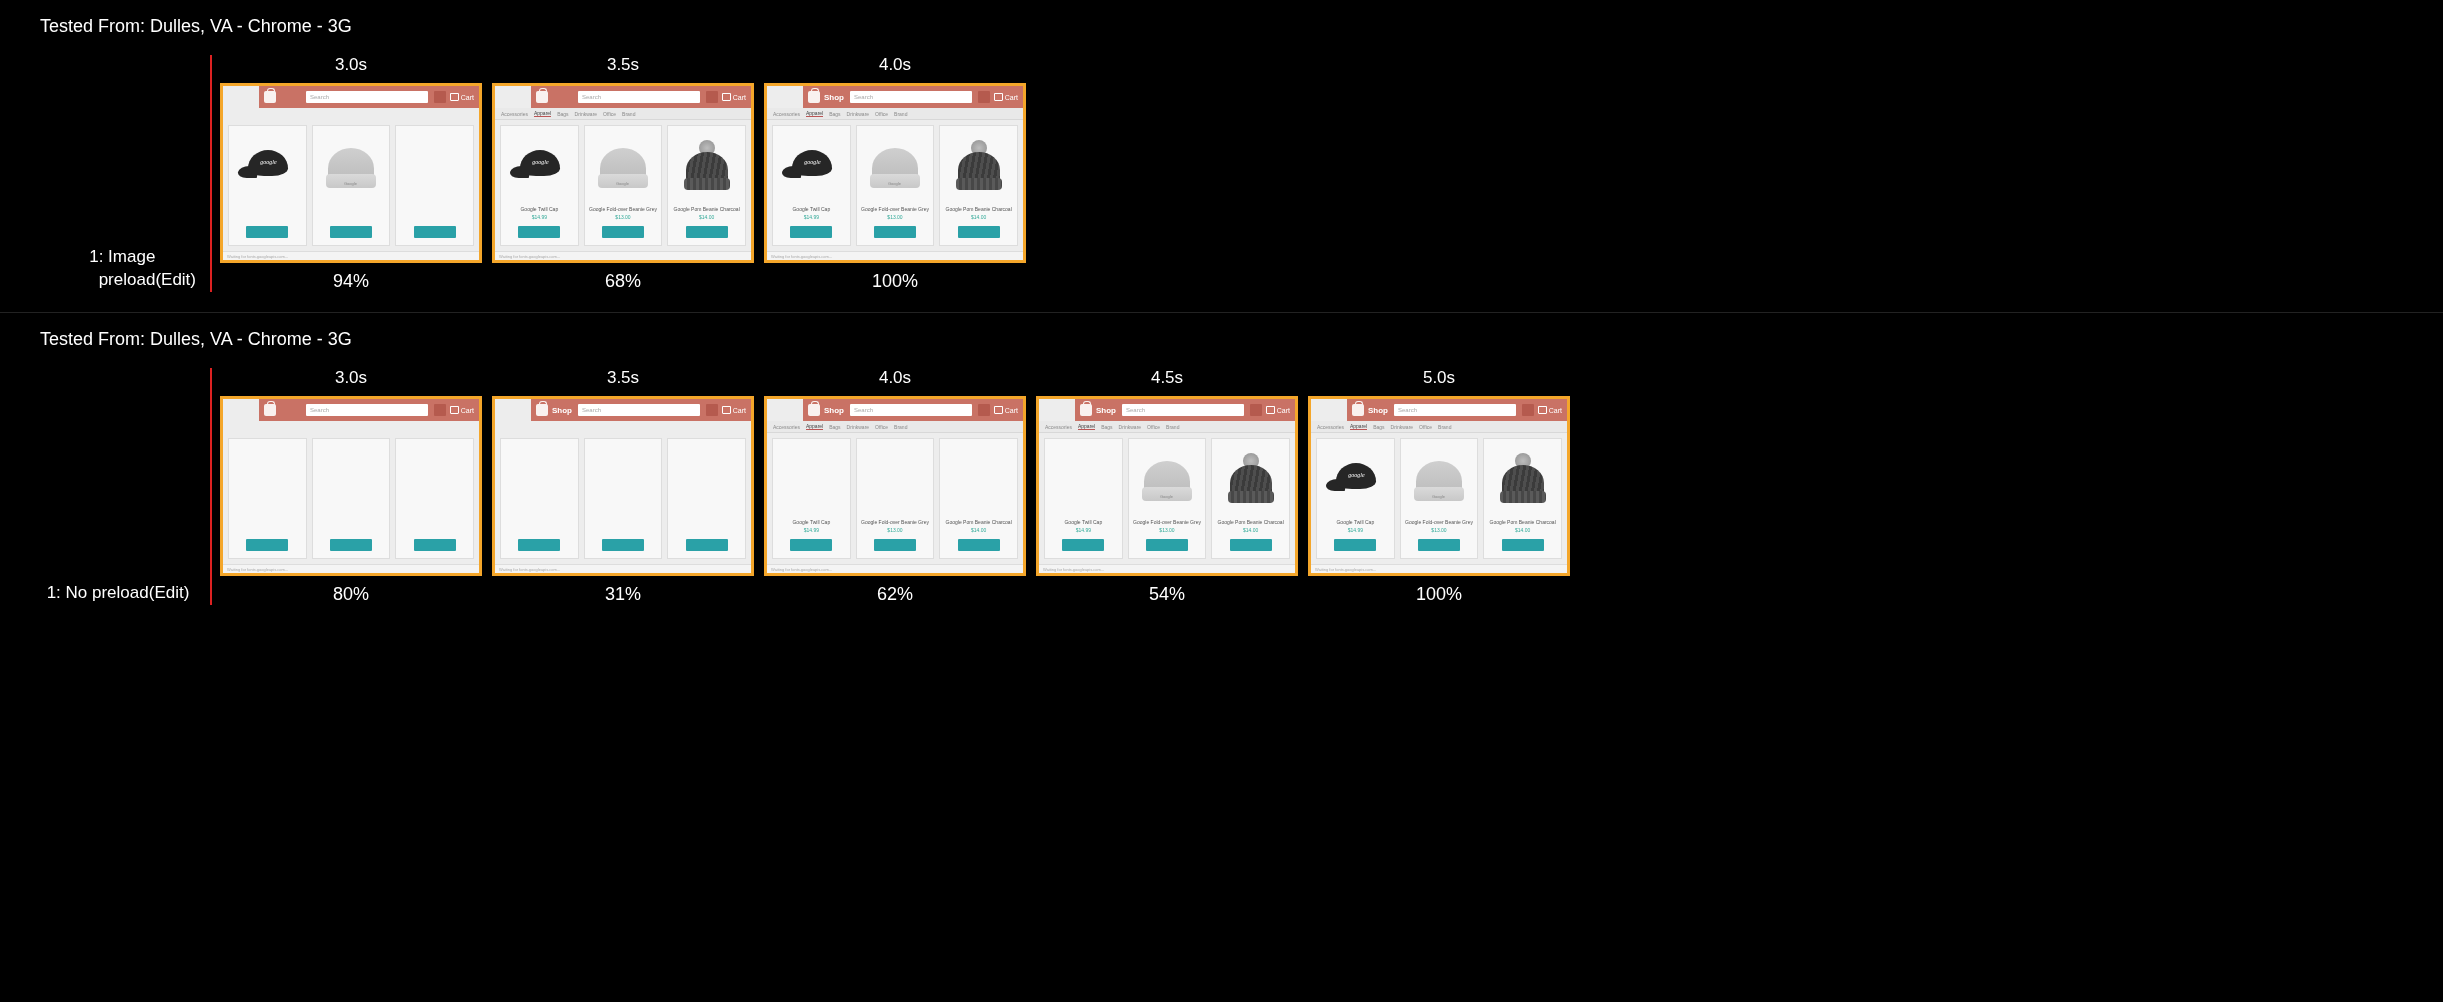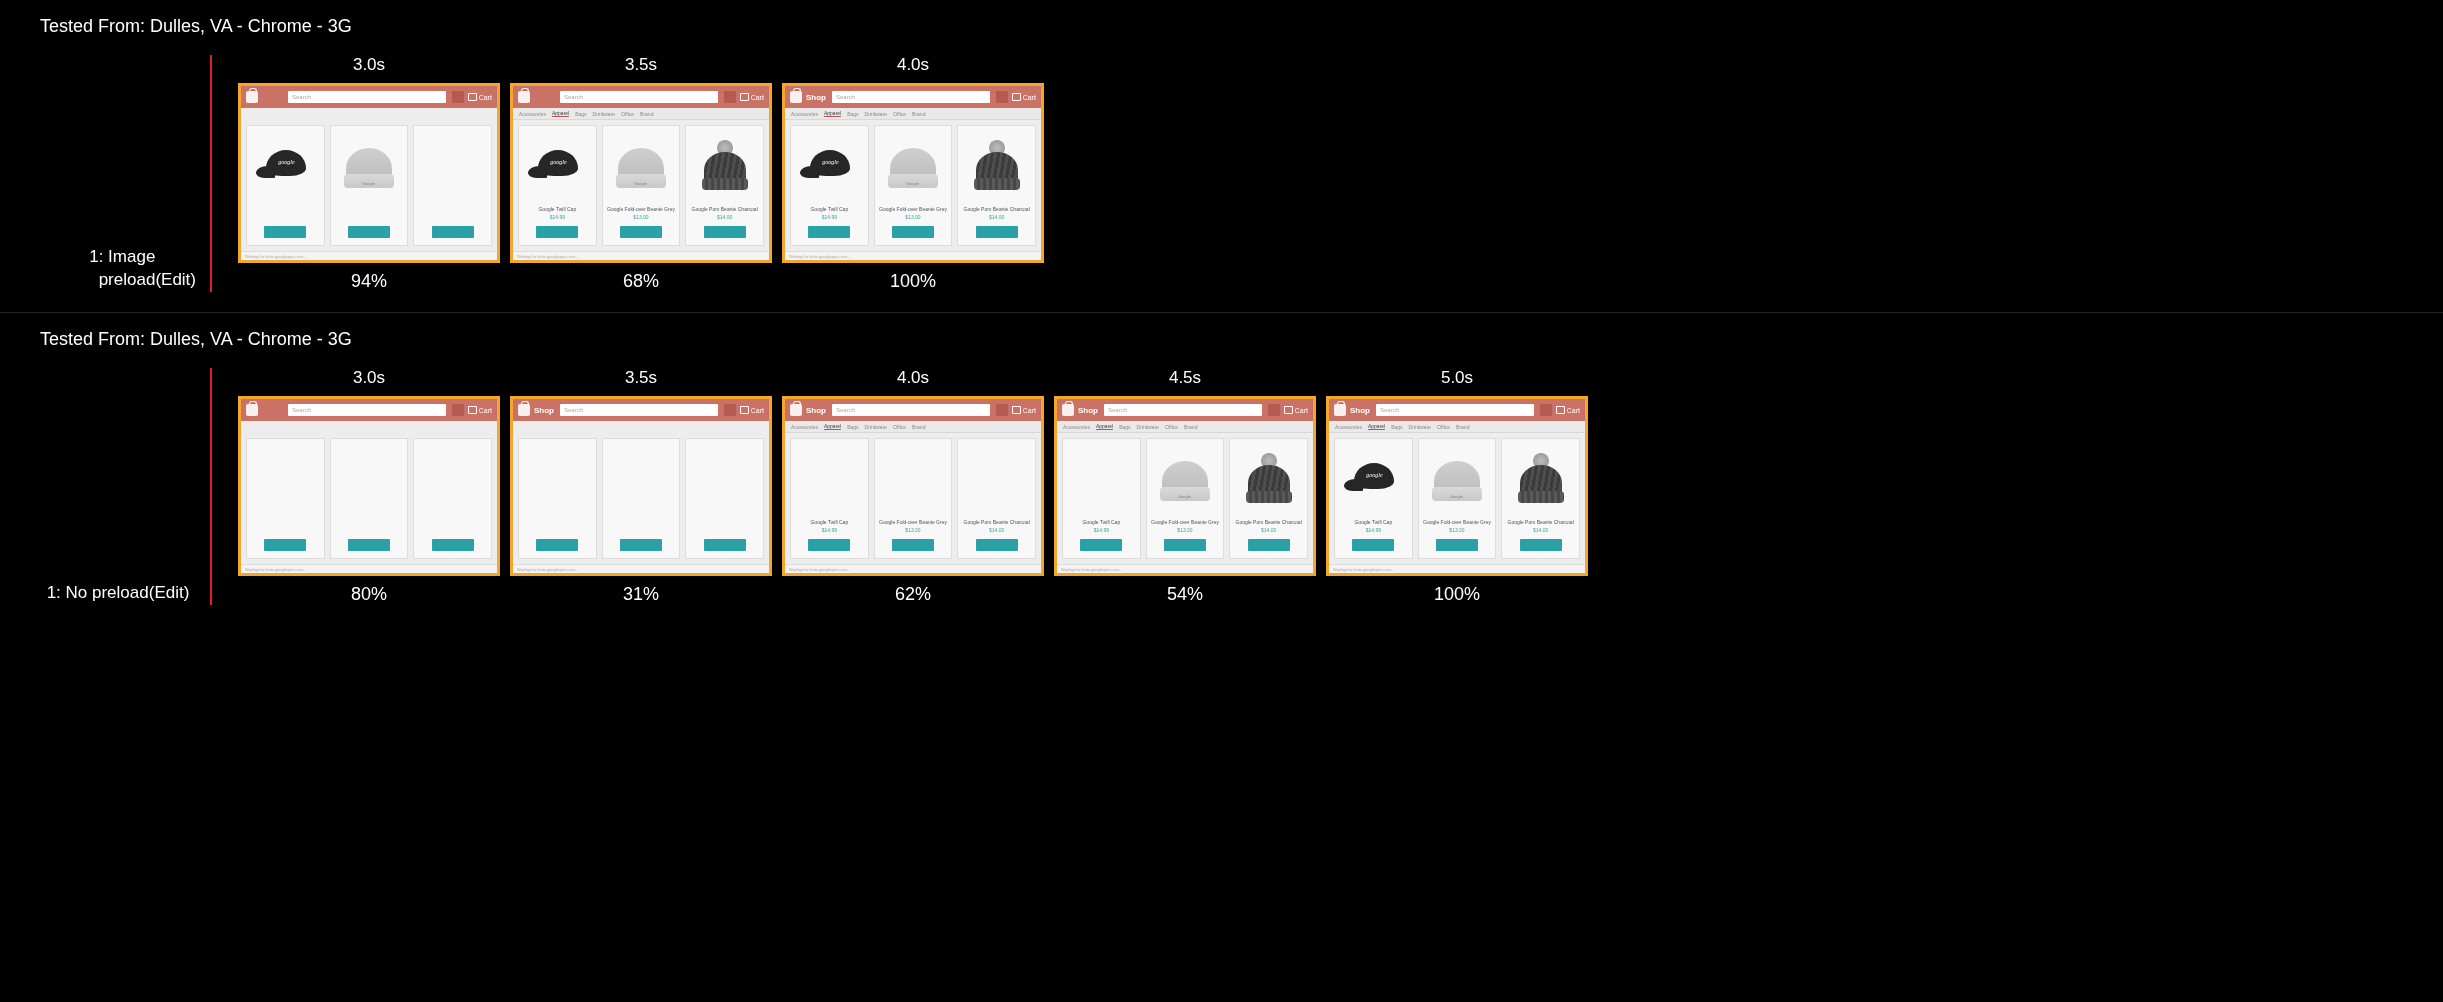--- a/index.html
+++ b/index.html
@@ -49,21 +49,21 @@
   }
   .row-label .edit{display:block;}
   .vline{
     width:2px;
     flex:0 0 2px;
     background:var(--accent);
   }
   .frames{
     display:flex;
     gap:10px;
-    padding-left:26px;
+    padding-left:8px;
   }
   .frame-col{
     width:262px;
     display:flex;
     flex-direction:column;
     align-items:center;
   }
   .time{font-size:17px;margin:0 0 8px 0;}
   .pct{font-size:18px;margin:8px 0 0 0;text-align:right;}
   .frame{
@@ -76,20 +76,21 @@
     display:flex;
     flex-direction:column;
   }
   .shop-header{
     background:var(--shop-header);
     height:22px;
     display:flex;
     align-items:center;
     gap:4px;
     padding:0 5px;
+    margin-left:36px;
   }
   .bag-icon{
     width:12px;height:12px;border-radius:2px;background:#fff;opacity:.9;
     position:relative;flex:0 0 12px;
   }
   .bag-icon::before{
     content:"";position:absolute;top:-3px;left:3px;width:6px;height:4px;
     border:1px solid #fff;border-bottom:none;border-radius:3px 3px 0 0;
   }
   .shop-title{color:#fff;font-size:8px;font-weight:600;}

